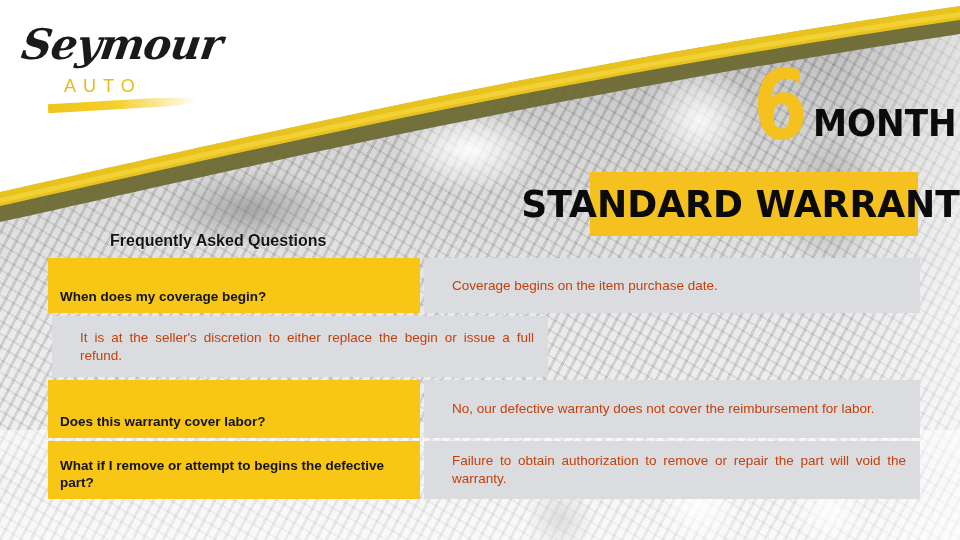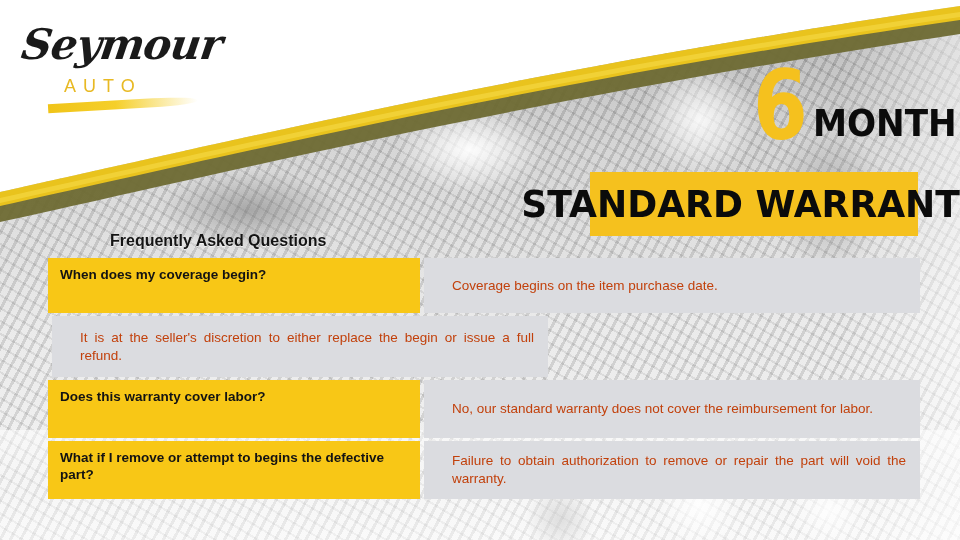--- a/index.html
+++ b/index.html
@@ -95,21 +95,21 @@
     text-shadow:0 1px 0 rgba(255,255,255,.65);
     text-align:center;
   }
 
   
   .faq-table{position:absolute;left:48px;top:258px;width:872px;}
   .faq-row{display:flex;margin-bottom:3px;}
   .q-cell{
     width:372px;min-height:49px;
     background:#f8c716;
-    display:flex;align-items:flex-start;
+    display:flex;align-items:flex-end;
     padding:8px 24px 8px 12px;box-sizing:border-box;
   }
   .q-text{
     font-family:"Liberation Sans","DejaVu Sans",sans-serif;
     font-weight:700;font-size:13.5px;line-height:17px;color:#131313;
   }
   .a-spacer{width:4px;background:transparent;}
   .a-cell{
     width:496px;min-height:49px;
     background:#dbdce0;
@@ -180,21 +180,21 @@
         <span class="a-text">It is at the seller's discretion to either replace the begin or issue a full refund.</span>
       </div>
     </div>
 
     <div class="faq-row r2">
       <div class="q-cell">
         <span class="q-text">Does this warranty cover labor?</span>
       </div>
       <div class="a-spacer"></div>
       <div class="a-cell">
-        <span class="a-text">No, our standard warranty does not cover the reimbursement for labor.</span>
+        <span class="a-text">No, our defective warranty does not cover the reimbursement for labor.</span>
       </div>
     </div>
 
     <div class="faq-row r3">
       <div class="q-cell">
         <span class="q-text">What if I remove or attempt to begins the defective part?</span>
       </div>
       <div class="a-spacer"></div>
       <div class="a-cell">
         <span class="a-text">Failure to obtain authorization to remove or repair the part will void the warranty.</span>

